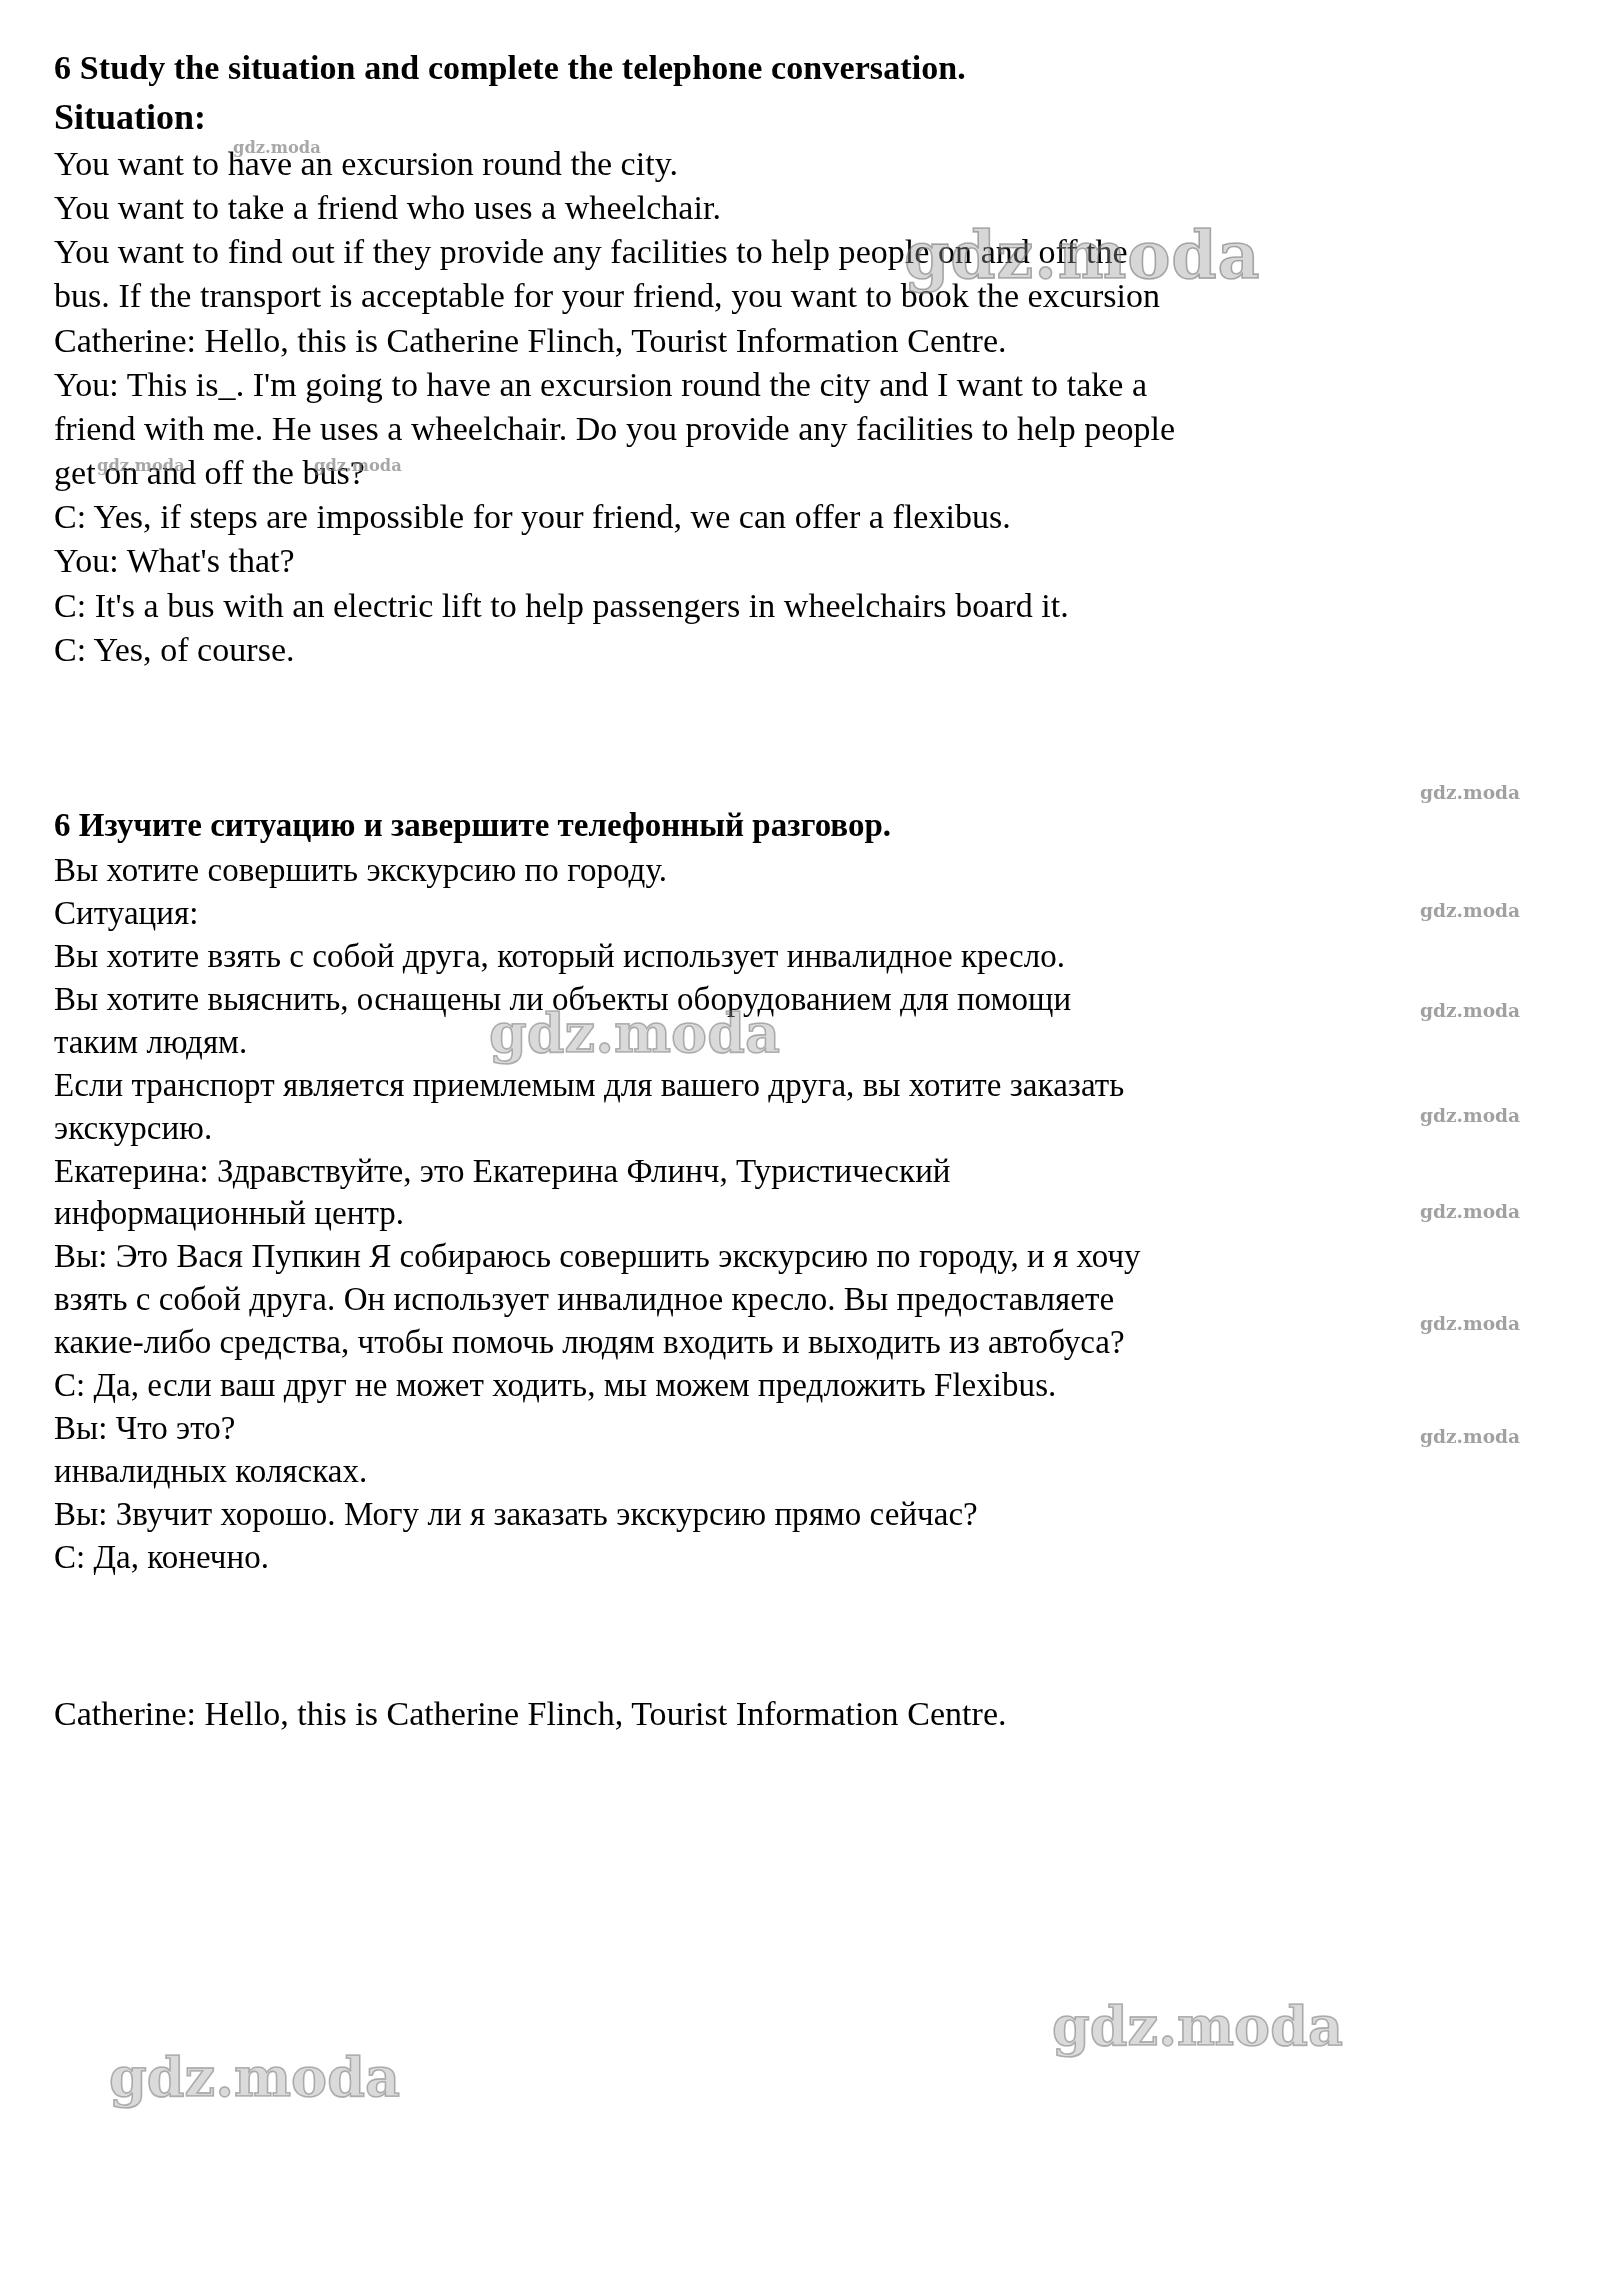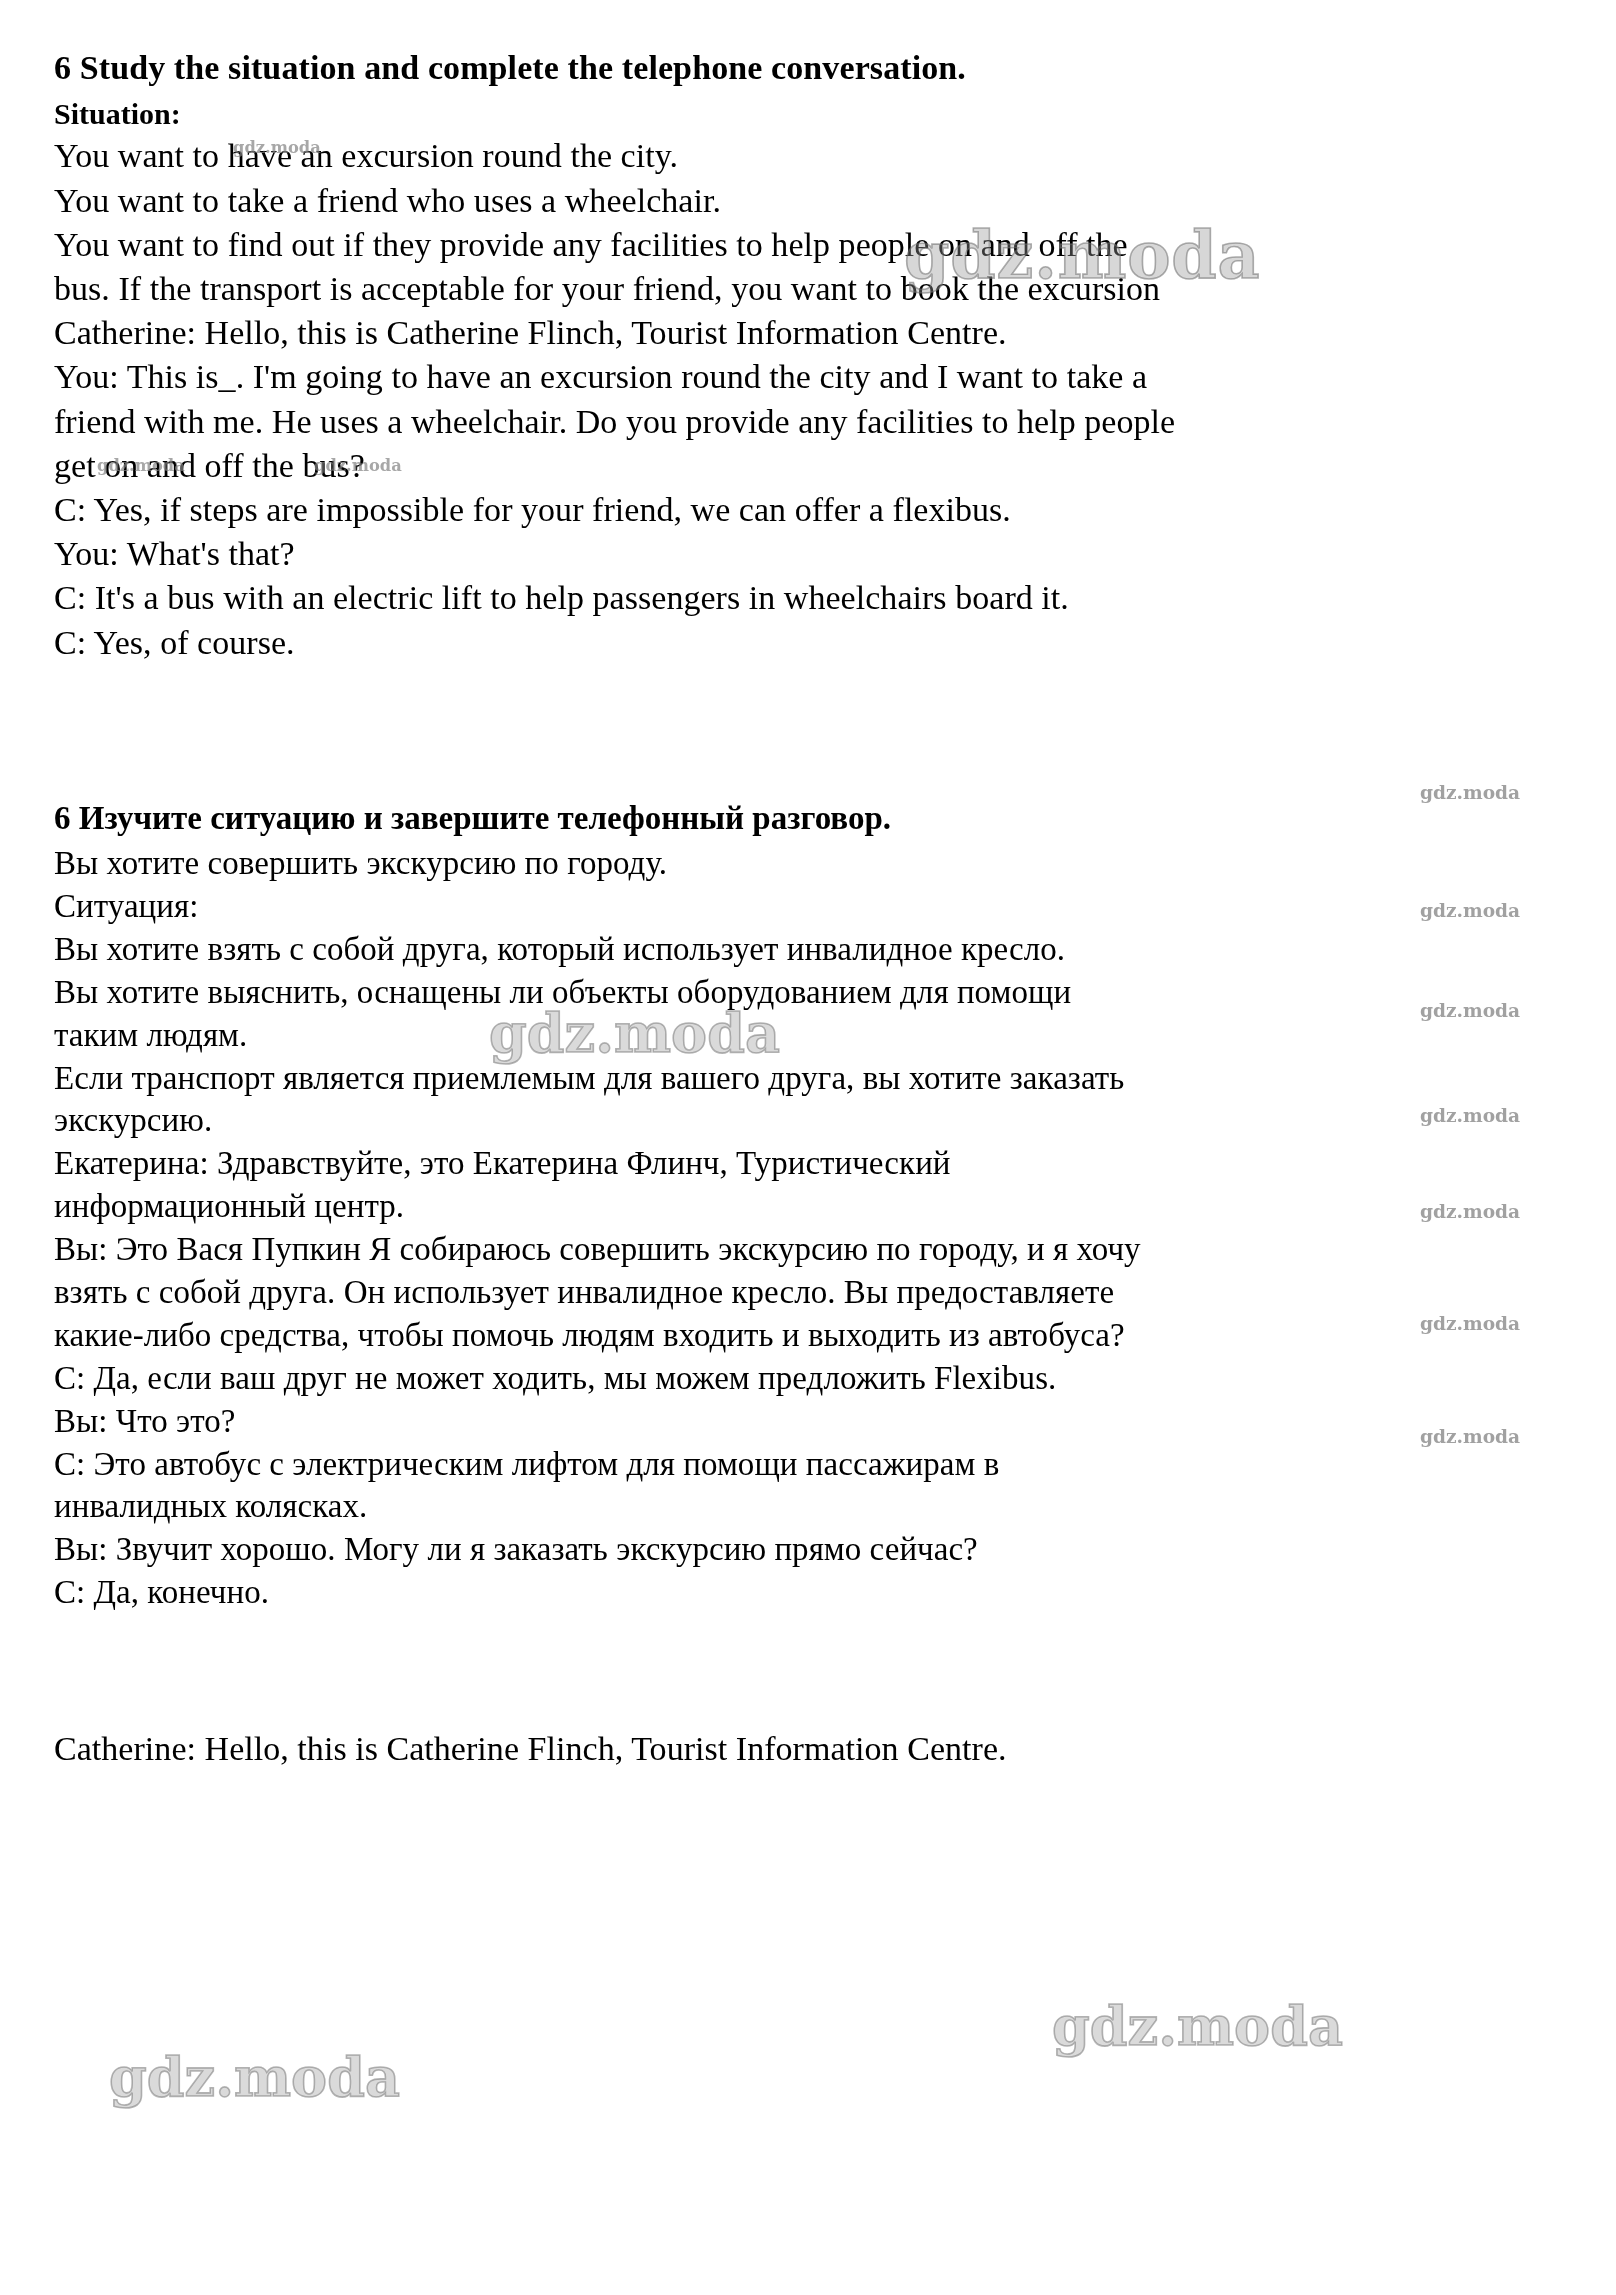--- a/index.html
+++ b/index.html
@@ -24,21 +24,21 @@
   }
   .heading {
     font-weight: bold;
     font-size: 34px;
     line-height: 1.22;
     margin: 0 0 7.8px 0;
     letter-spacing: 0.1px;
   }
   .sub-label {
     font-weight: bold;
-    font-size: 30px;
+    font-size: 36px;
     line-height: 1.22;
     margin: 0 0 1.6px 0;
   }
   p.line {
     font-size: 34px;
     line-height: 1.30;
     margin: 0;
     padding: 0;
     letter-spacing: 0.04px;
   }
@@ -134,21 +134,20 @@
     <p class="line">Если транспорт является приемлемым для вашего друга, вы хотите заказать</p>
     <p class="line">экскурсию.</p>
 
     <p class="line">Екатерина: Здравствуйте, это Екатерина Флинч, Туристический</p>
     <p class="line">информационный центр.</p>
     <p class="line">Вы: Это Вася Пупкин Я собираюсь совершить экскурсию по городу, и я хочу</p>
     <p class="line">взять с собой друга. Он использует инвалидное кресло. Вы предоставляете</p>
     <p class="line">какие-либо средства, чтобы помочь людям входить и выходить из автобуса?</p>
     <p class="line">С: Да, если ваш друг не может ходить, мы можем предложить Flexibus.</p>
     <p class="line">Вы: Что это?</p>
-    <p class="line">С: Это автобус с электрическим лифтом для помощи пассажирам в</p>
     <p class="line">инвалидных колясках.</p>
     <p class="line">Вы: Звучит хорошо. Могу ли я заказать экскурсию прямо сейчас?</p>
     <p class="line">С: Да, конечно.</p>
   </div>
 
   <div class="gap-xl"></div>
   <div class="gap-md"></div>
 
   <div class="block">
     <p class="line">Catherine: Hello, this is Catherine Flinch, Tourist Information Centre.</p>

